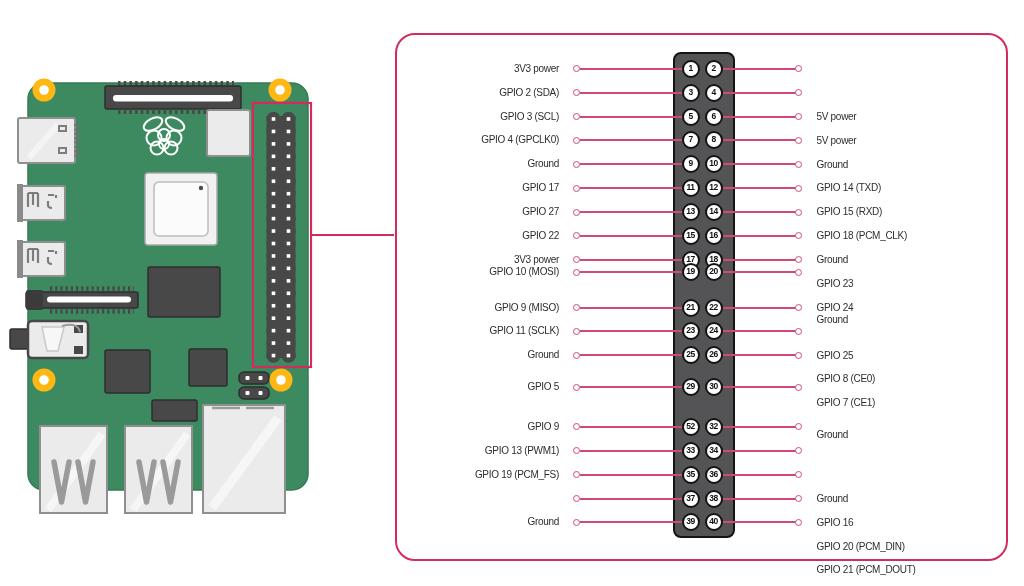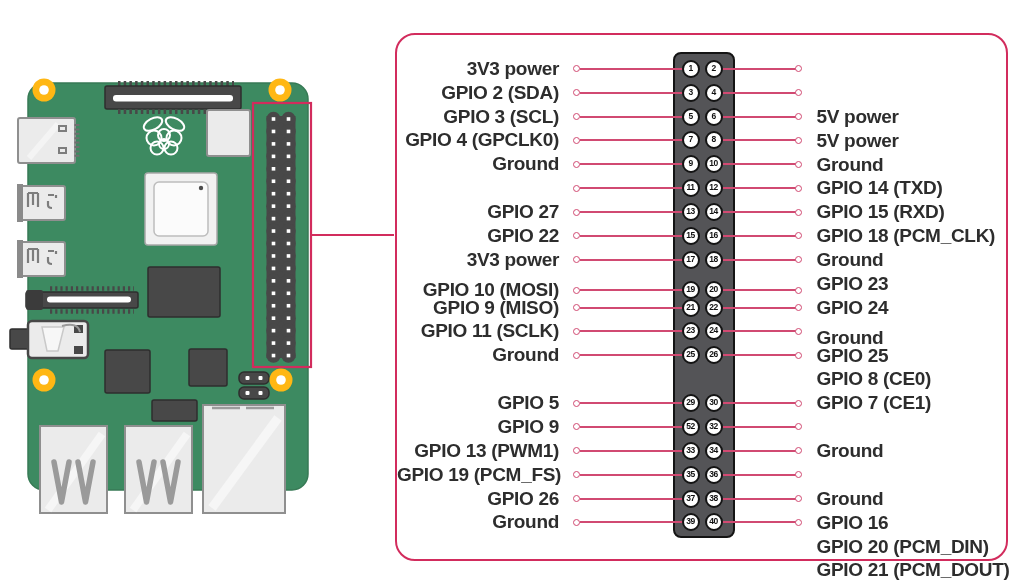--- a/index.html
+++ b/index.html
@@ -29,21 +29,21 @@
     position:absolute;left:395px;top:33px;width:613px;height:528px;
     border:2.5px solid var(--accent);border-radius:20px;background:#fff;
   }
   .header-strip{
     position:absolute;left:275.5px;top:16.5px;width:62px;height:486px;
     background:var(--strip);border:2.5px solid var(--strip-edge);border-radius:8px;
   }
   .pin-row{position:absolute;left:0;width:100%;height:24px;}
   .pin-row .lbl{
     position:absolute;top:0;height:24px;line-height:24px;
-    font-size:19px;font-weight:bold;letter-spacing:-0.3px;color:var(--text);
+    font-size:10px;font-weight:normal;letter-spacing:-0.3px;color:var(--text);
     white-space:nowrap;
   }
   .pin-row .lbl.left{left:0;width:162px;text-align:right;}
   .pin-row .lbl.right{left:419.5px;width:186px;text-align:left;margin-top:48px;}
   .pin-row .term{
     position:absolute;top:8.5px;width:7px;height:7px;border-radius:50%;
     background:#fff;border:1.6px solid var(--wire);
   }
   .pin-row .t-left{left:176px;}
   .pin-row .t-right{left:398px;}
@@ -313,20 +313,21 @@
     <span class="lbl left">Ground</span>
     <span class="term t-left"></span>
     <span class="wire w-left"></span>
     <span class="pin p-left">9</span>
     <span class="pin p-right">10</span>
     <span class="wire w-right"></span>
     <span class="term t-right"></span>
     <span class="lbl right">GPIO 15 (RXD)</span>
   </div>
       <div class="pin-row" style="top: 141.2px;">
+    <span class="lbl left">GPIO 17</span>
     <span class="term t-left"></span>
     <span class="wire w-left"></span>
     <span class="pin p-left">11</span>
     <span class="pin p-right">12</span>
     <span class="wire w-right"></span>
     <span class="term t-right"></span>
     <span class="lbl right">GPIO 18 (PCM_CLK)</span>
   </div>
       <div class="pin-row" style="top: 165px;">
     <span class="lbl left">GPIO 27</span>
@@ -351,21 +352,21 @@
       <div class="pin-row" style="top: 212.8px;">
     <span class="lbl left">3V3 power</span>
     <span class="term t-left"></span>
     <span class="wire w-left"></span>
     <span class="pin p-left">17</span>
     <span class="pin p-right">18</span>
     <span class="wire w-right"></span>
     <span class="term t-right"></span>
     <span class="lbl right">GPIO 24</span>
   </div>
-      <div class="pin-row" style="top: 243px; padding-left: 48px;">
+      <div class="pin-row" style="top: 225px; padding-left: 48px;">
     <span class="lbl left">GPIO 10 (MOSI)</span>
     <span class="term t-left"></span>
     <span class="wire w-left"></span>
     <span class="pin p-left">19</span>
     <span class="pin p-right">20</span>
     <span class="wire w-right"></span>
     <span class="term t-right"></span>
     <span class="lbl right">Ground</span>
   </div>
       <div class="pin-row" style="top: 260.5px;">
@@ -391,21 +392,21 @@
       <div class="pin-row" style="top: 308.2px;">
     <span class="lbl left">Ground</span>
     <span class="term t-left"></span>
     <span class="wire w-left"></span>
     <span class="pin p-left">25</span>
     <span class="pin p-right">26</span>
     <span class="wire w-right"></span>
     <span class="term t-right"></span>
     <span class="lbl right">GPIO 7 (CE1)</span>
   </div>
-      <div class="pin-row" style="top: 356px;">
+      <div class="pin-row" style="top: 340px;">
     <span class="lbl left">GPIO 5</span>
     <span class="term t-left"></span>
     <span class="wire w-left"></span>
     <span class="pin p-left">29</span>
     <span class="pin p-right">30</span>
     <span class="wire w-right"></span>
     <span class="term t-right"></span>
     <span class="lbl right">Ground</span>
   </div>
       <div class="pin-row" style="top: 379.9px;">
@@ -431,21 +432,20 @@
     <span class="lbl left">GPIO 19 (PCM_FS)</span>
     <span class="term t-left"></span>
     <span class="wire w-left"></span>
     <span class="pin p-left">35</span>
     <span class="pin p-right">36</span>
     <span class="wire w-right"></span>
     <span class="term t-right"></span>
     <span class="lbl right">GPIO 16</span>
   </div>
       <div class="pin-row" style="top: 451.5px;">
-    <span class="lbl left">GPIO 26</span>
     <span class="term t-left"></span>
     <span class="wire w-left"></span>
     <span class="pin p-left">37</span>
     <span class="pin p-right">38</span>
     <span class="wire w-right"></span>
     <span class="term t-right"></span>
     <span class="lbl right">GPIO 20 (PCM_DIN)</span>
   </div>
       <div class="pin-row" style="top: 475.3px;">
     <span class="lbl left">Ground</span>

